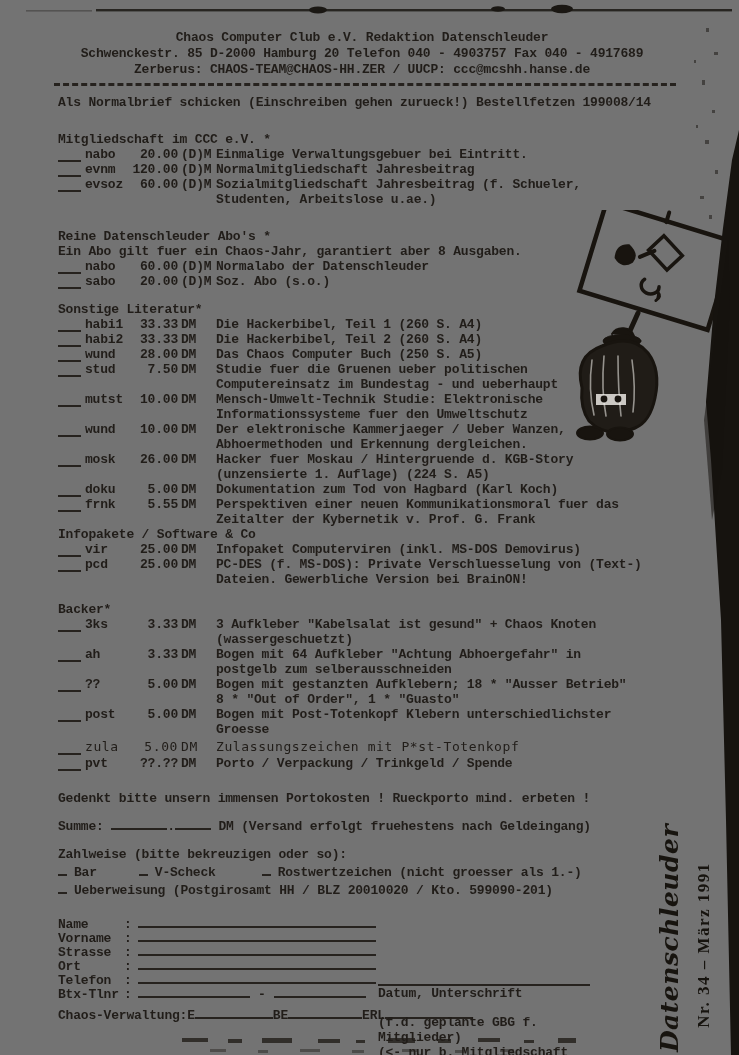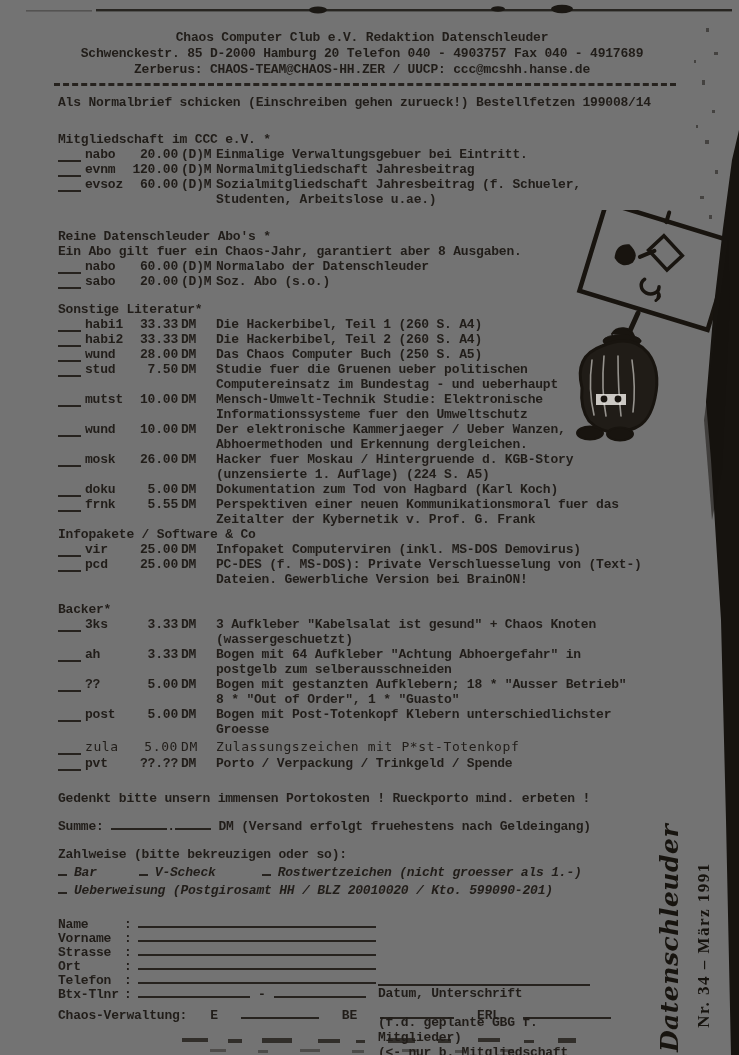--- a/index.html
+++ b/index.html
@@ -25,34 +25,34 @@
   .price{text-align:right;}
   .desc{white-space:pre-line;}
   .sec-title{}
   .mt22{margin-top:22px;} .mt13{margin-top:13px;} .mt15{margin-top:15px;}
   .mt14{margin-top:20px;} .mt10{margin-top:10px;} .mt17{margin-top:17px;} .mt7{margin-top:7px;}
   .zula{font-family:"DejaVu Sans Mono",monospace;font-weight:400;font-size:13px;line-height:19px;letter-spacing:0.6px;}
   .zula .cb{margin-top:4px;}
   
   .blank{display:inline-block;border-bottom:2px solid #26221e;height:12px;vertical-align:baseline;}
   
-  .payrow{display:flex;align-items:flex-end;font-style:italic;}
+  .payrow{display:flex;align-items:flex-end;}
   .paymark{width:9px;height:12px;border-bottom:2px solid #26221e;margin-right:7px;flex:none;}
   .payopt{display:flex;align-items:baseline;}
   
   .fields{line-height:14px;}
   .frow{display:grid;grid-template-columns:64px 12px 1fr;column-gap:2px;align-items:baseline;height:14px;}
   .fline{border-bottom:2px solid #26221e;height:11px;width:238px;}
   .btxwrap{display:flex;align-items:baseline;gap:8px;}
   .fline.b1{width:112px;} .fline.b2{width:92px;}
   .sigblock{position:absolute;left:378px;top:974px;width:240px;}
   .sigline{width:212px;border-bottom:2px solid #26221e;height:10px;}
   .signotes{margin-top:14px;line-height:15px;}
   
-  .admin{display:flex;align-items:baseline;gap:23px;}
+  .admin{display:flex;align-items:baseline;gap:0;}
   .admin .blank{height:11px;}
   
   .masthead{
     position:absolute;left:669px;top:938px;white-space:nowrap;
     transform:translate(-50%,-50%) rotate(-90deg);
     font-family:"DejaVu Serif",serif;font-weight:700;font-style:italic;
     font-size:25px;letter-spacing:0.5px;color:#17140f;
   }
   .issue{
     position:absolute;left:703px;top:945px;white-space:nowrap;

